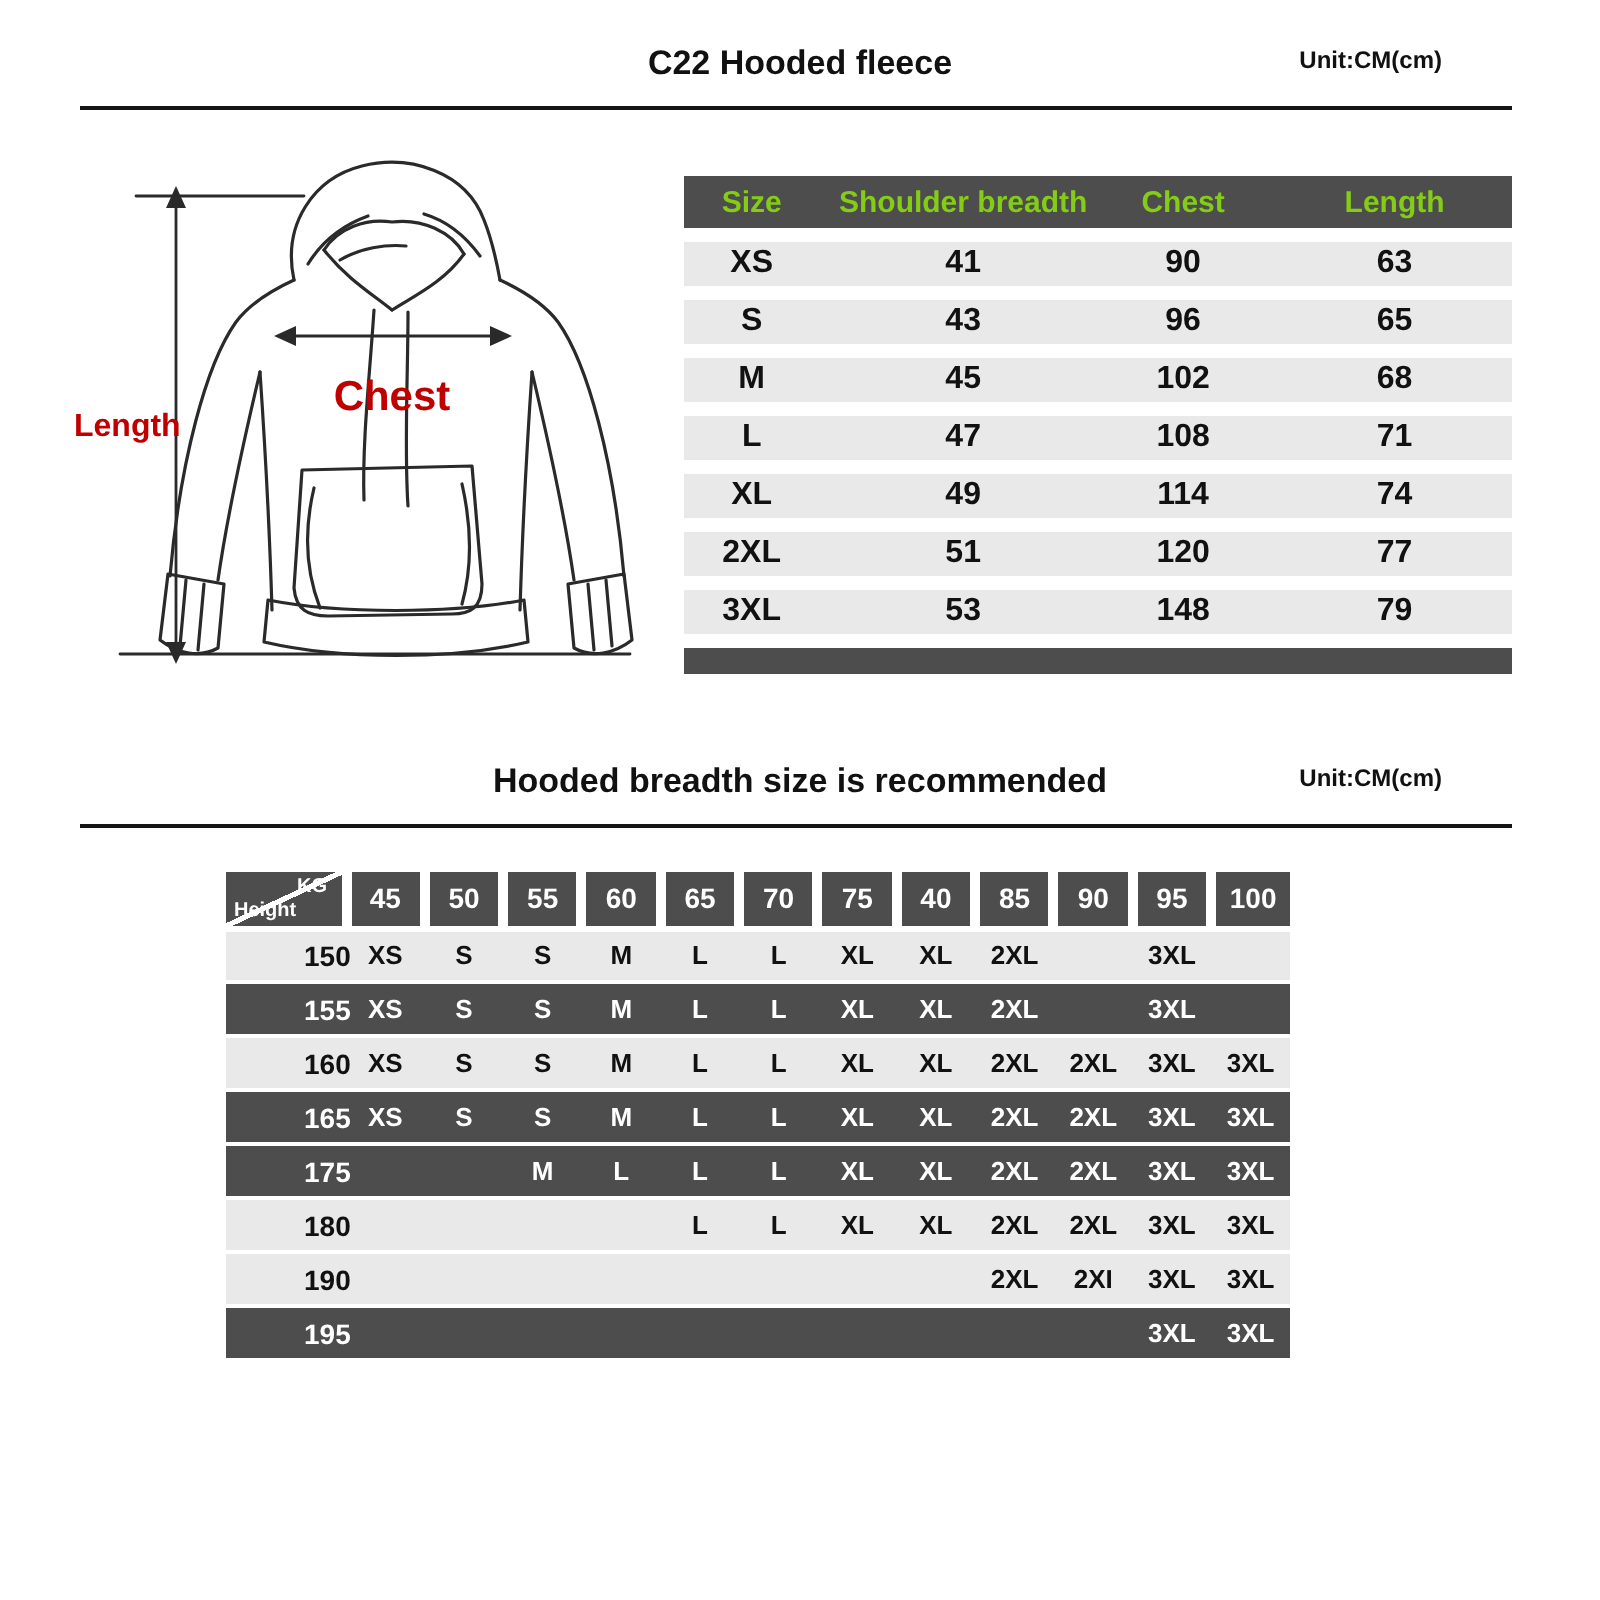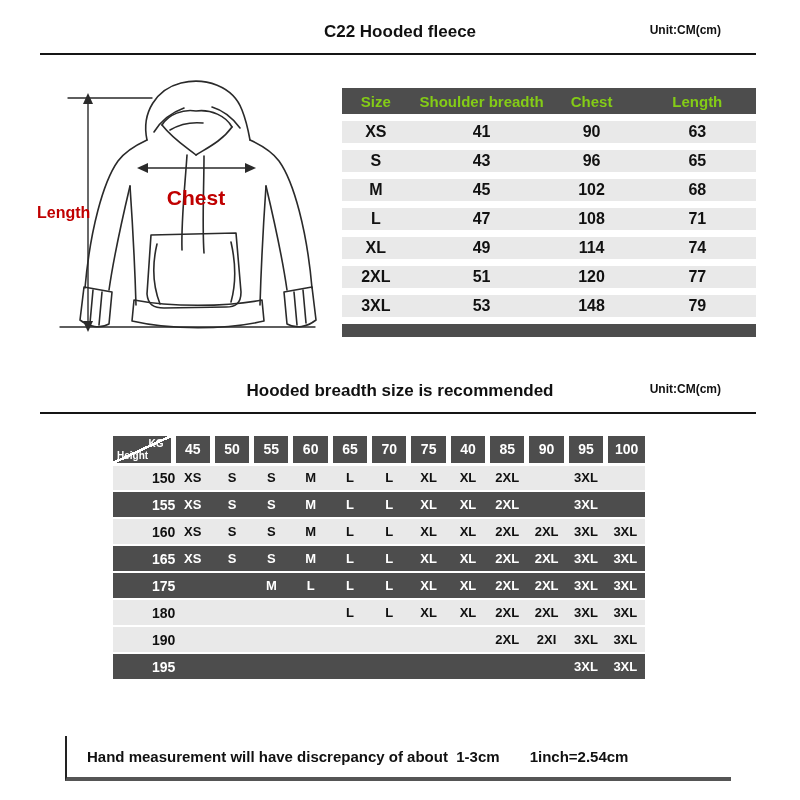--- a/index.html
+++ b/index.html
@@ -327,18 +327,14 @@
             <td></td>
             <td></td>
             <td></td>
             <td>3XL</td>
             <td>3XL</td>
           </tr>
         </tbody>
     </table>
   </div>
 
-  <div id="footer-box">
-    <span>Hand measurement will have discrepancy of about  1-3cm</span>
-    <span>1inch=2.54cm</span>
-  </div>
 
 </div>
 
 </body></html>

